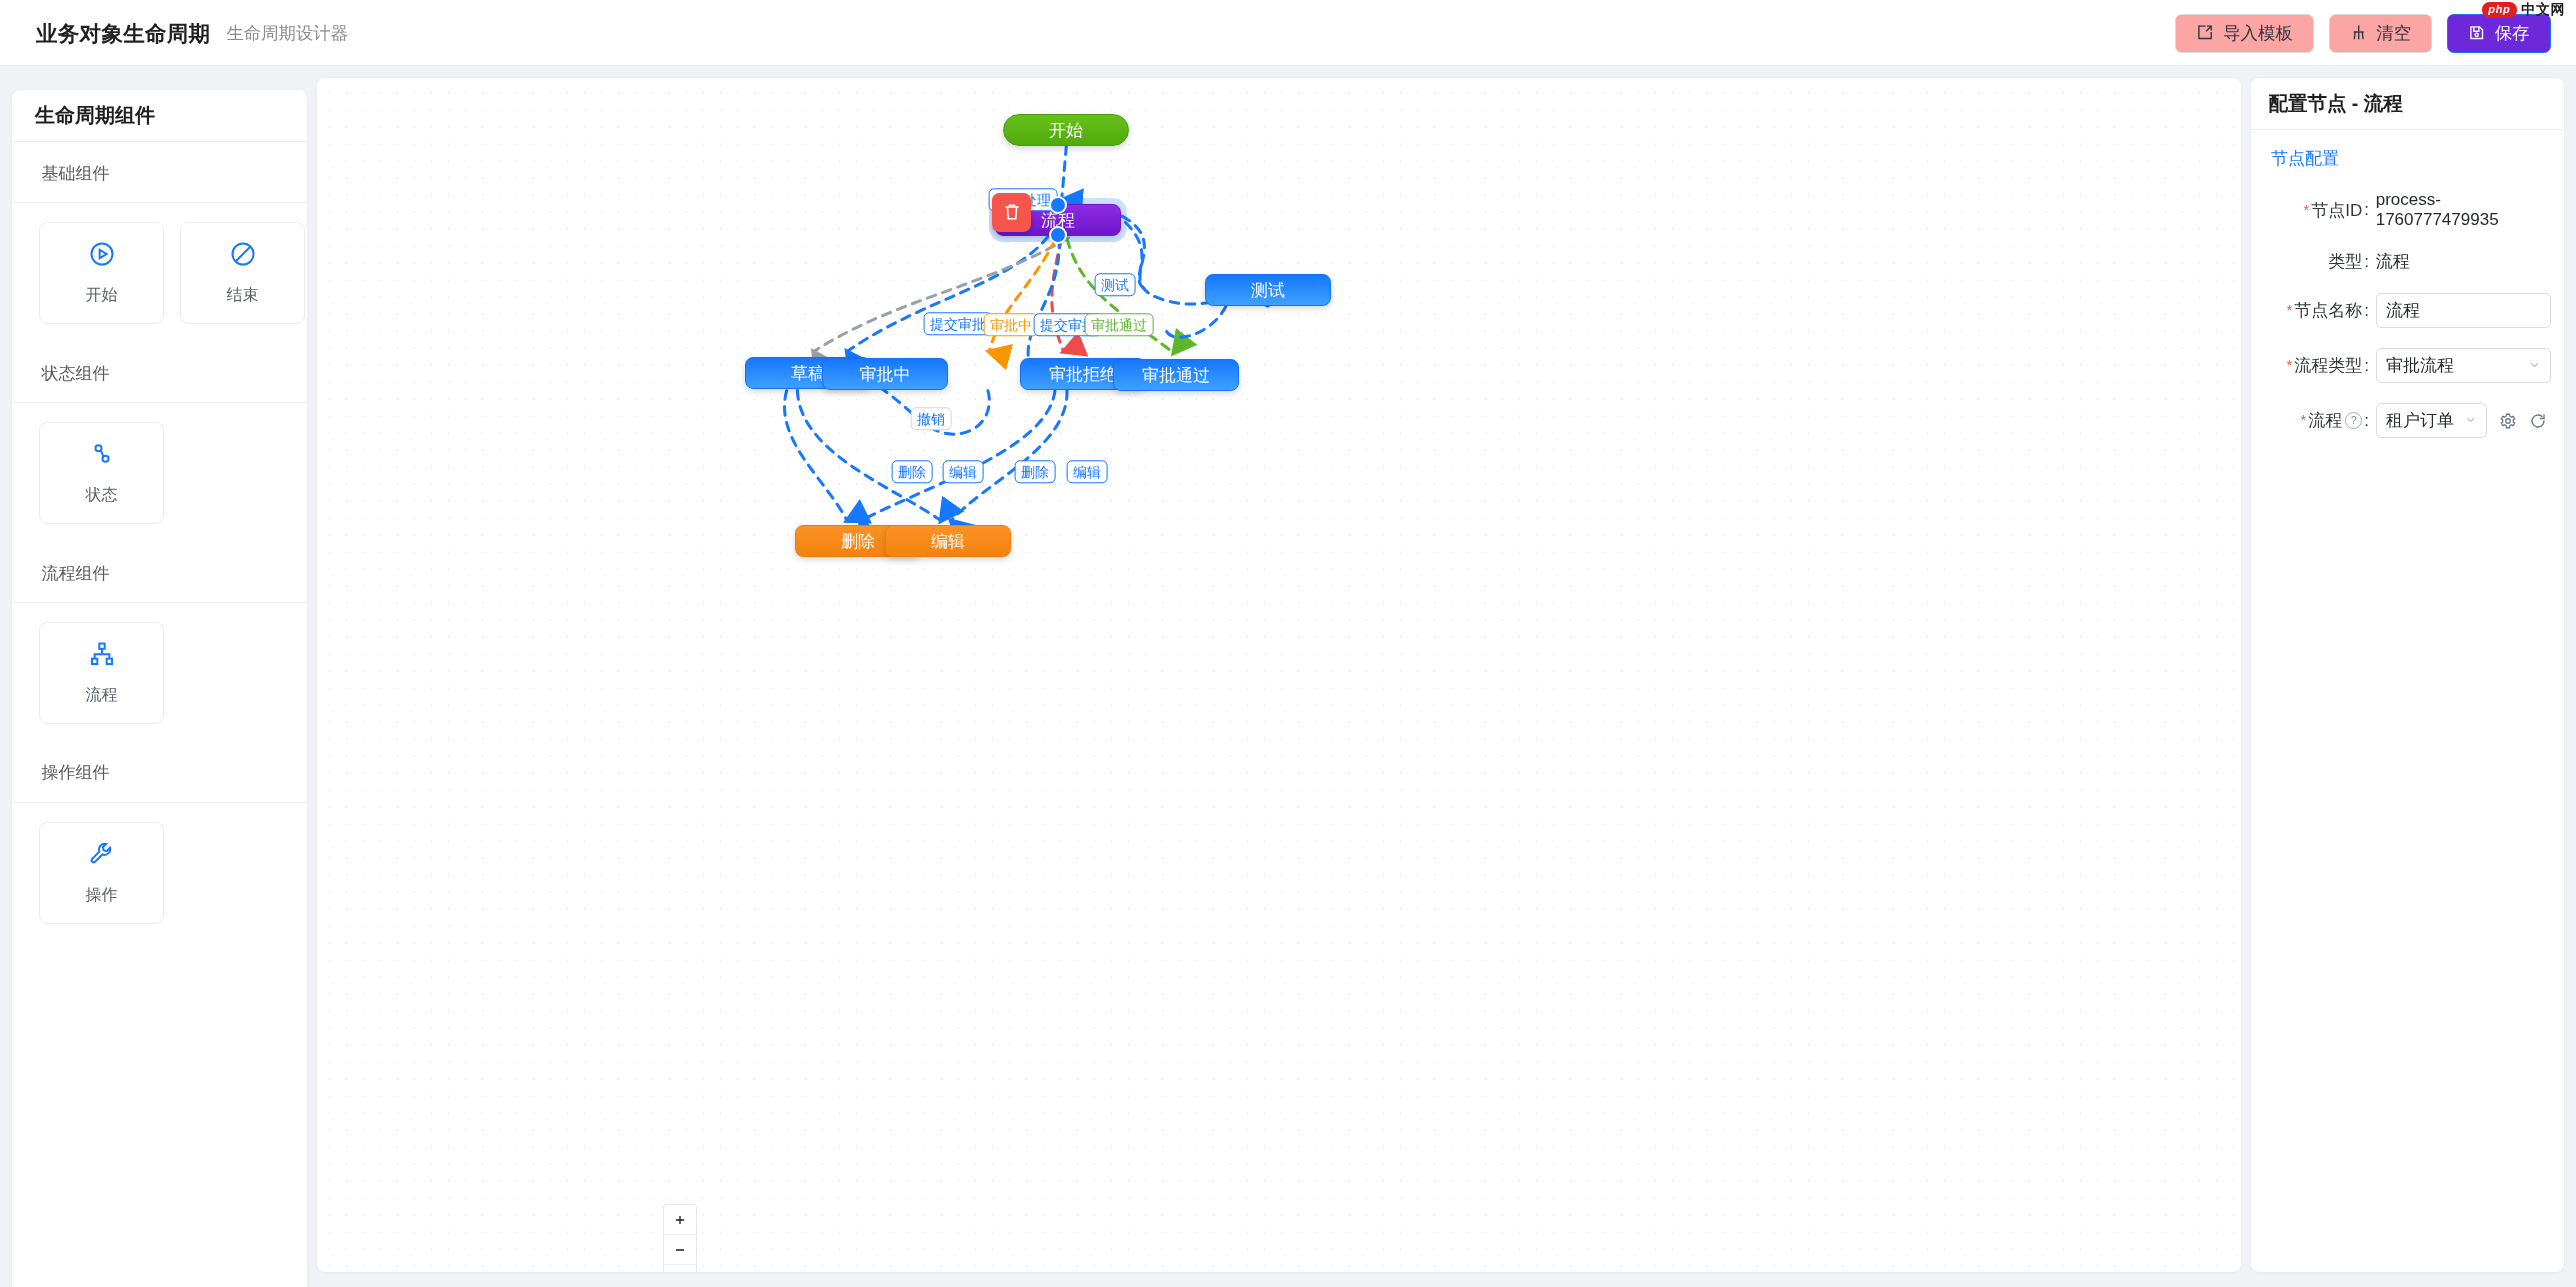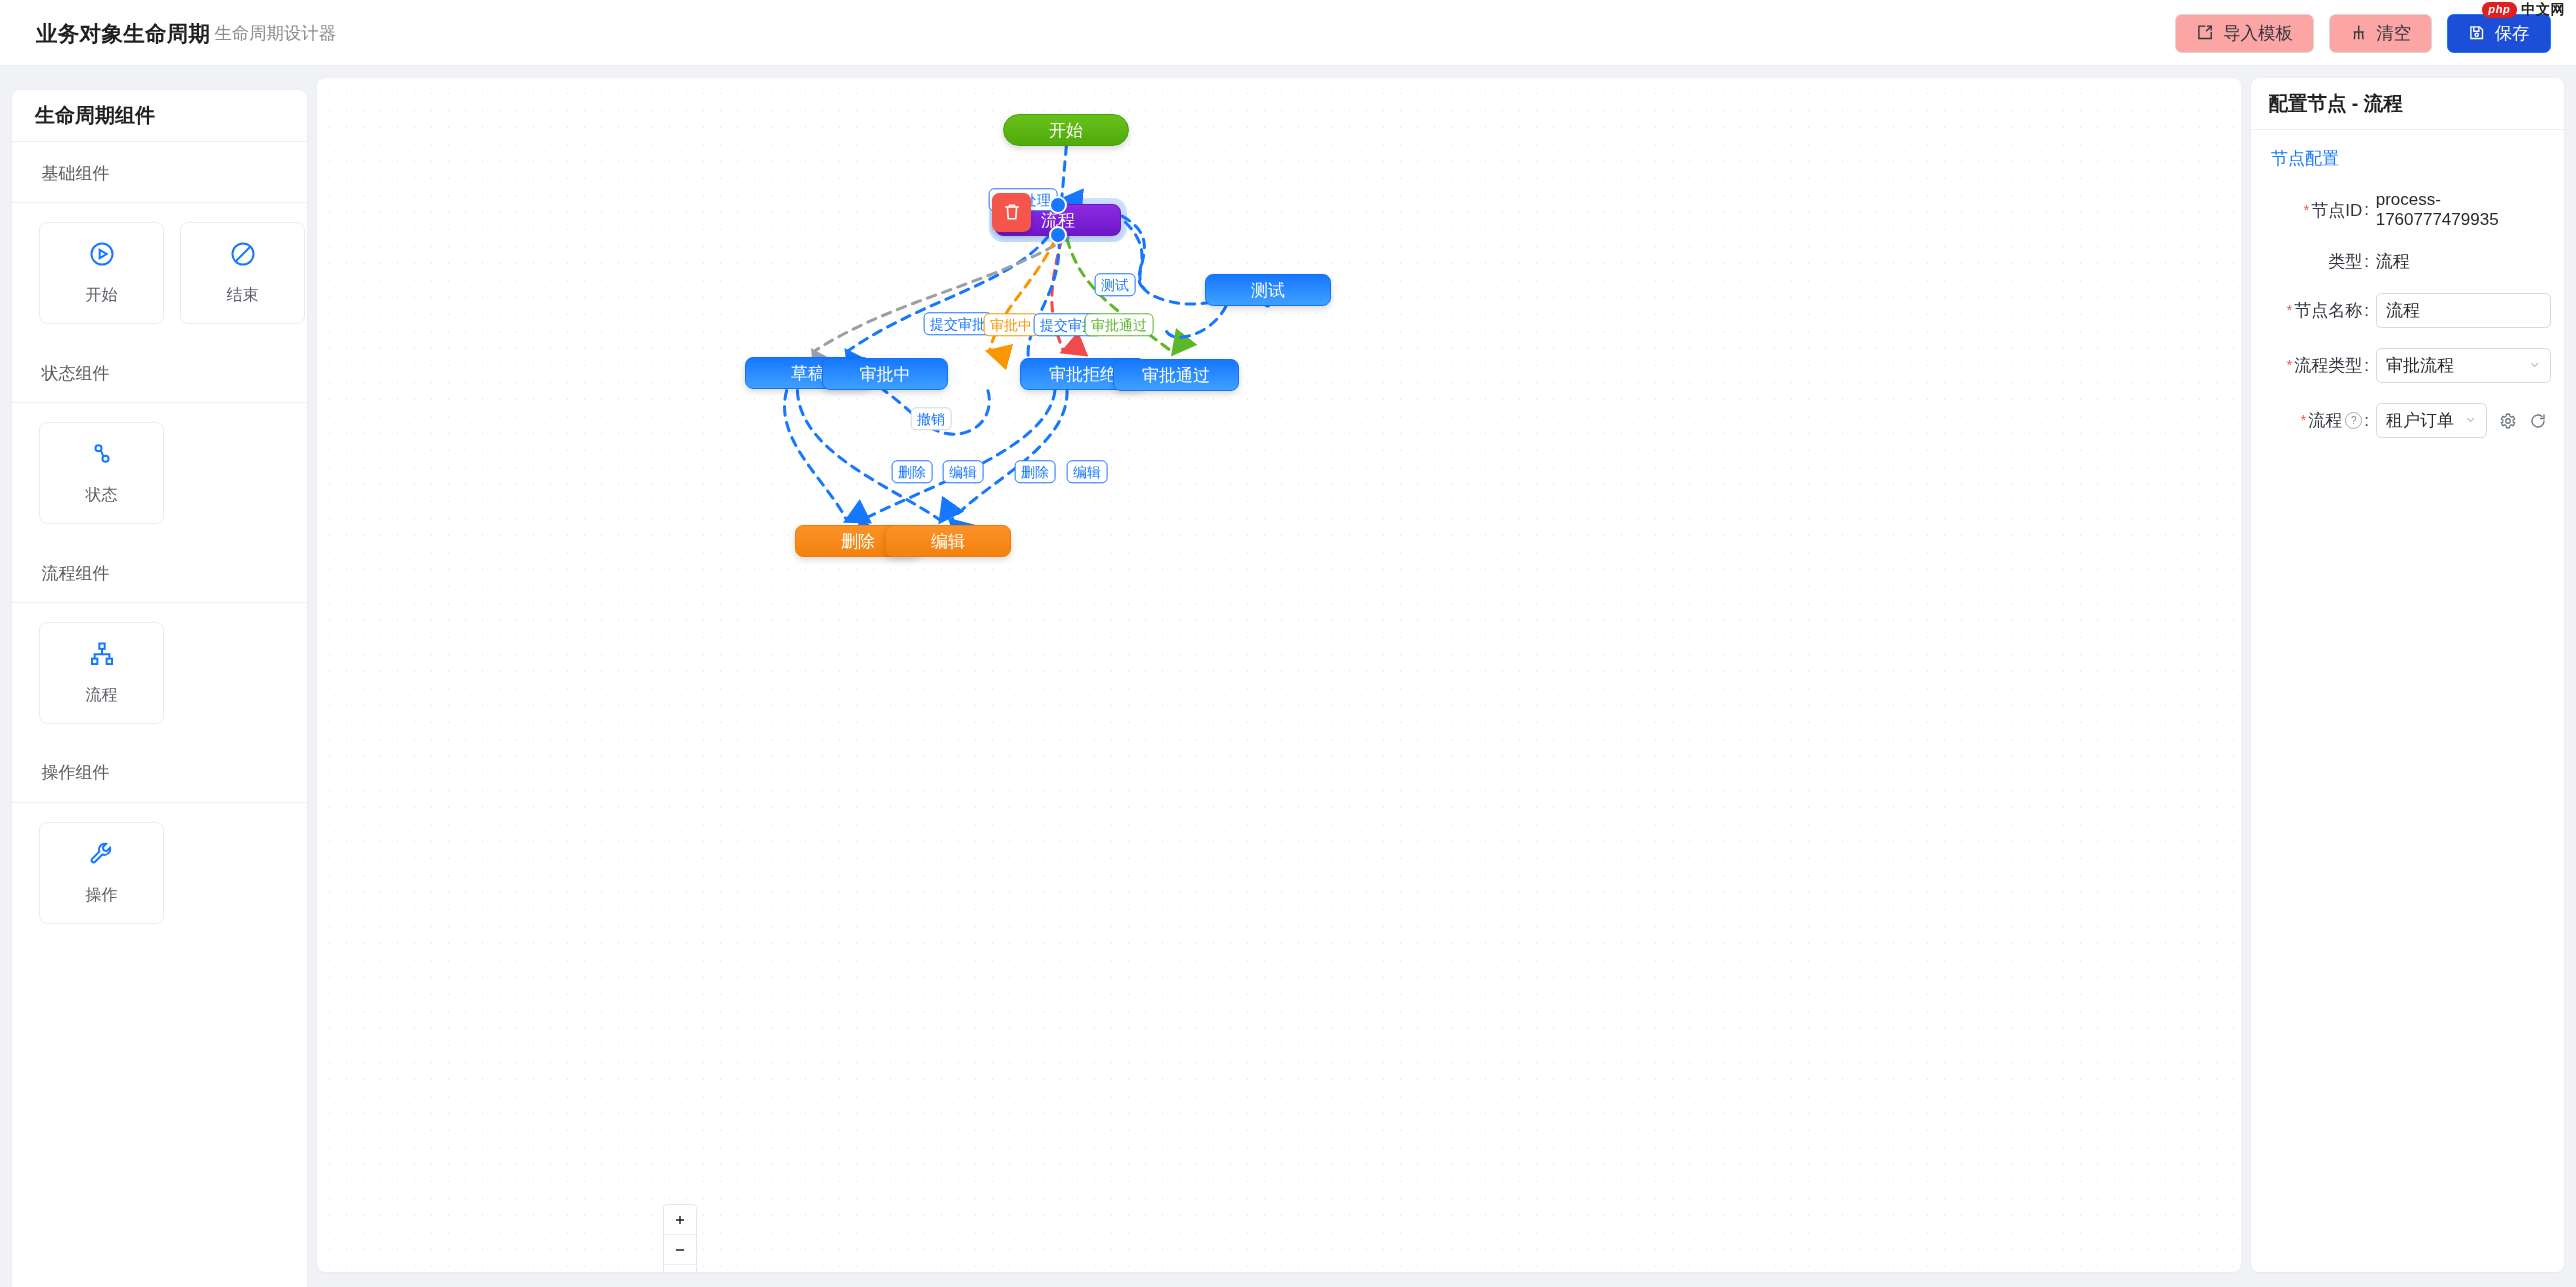--- a/index.html
+++ b/index.html
@@ -8,30 +8,30 @@
     background:#f0f2f5;
     font-family:"Liberation Sans","DejaVu Sans",sans-serif;
     -webkit-font-smoothing:antialiased;
   }
   
   #header{
     position:absolute;left:0;top:0;width:2576px;height:66px;
     background:#ffffff;border-bottom:0.7px solid #e8eaee;
     box-sizing:border-box;
   }
-  #header-left{position:absolute;left:36px;top:0;height:66px;display:flex;align-items:center;gap:4px;}
+  #header-left{position:absolute;left:36px;top:0;height:66px;display:flex;align-items:center;gap:16px;}
   #app-title{font-size:21.5px;font-weight:bold;color:#1f1f1f;letter-spacing:0.3px;}
   #app-subtitle{font-size:17.4px;color:#8c8c8c;}
   #header-actions{position:absolute;right:25.5px;top:0;height:66px;display:flex;align-items:center;gap:14.8px;}
   .hbtn{
     height:39px;display:flex;align-items:center;gap:9.4px;
     padding:0 20px;border-radius:6.7px;font-size:17.4px;box-sizing:border-box;cursor:pointer;
     background:#fca5a5;border:0.7px solid #d9d9d9;color:#30343c;white-space:nowrap;
   }
-  .hbtn.primary{background:#1d4ed8;border-color:#1677ff;color:#fff;}
+  .hbtn.primary{background:#6d28d9;border-color:#1677ff;color:#fff;}
   .hbtn svg{display:block;}
   #watermark{
     position:absolute;right:10.7px;top:1.3px;display:flex;align-items:center;gap:4.7px;
     font-size:14px;font-weight:bold;color:#222;letter-spacing:0.7px;
   }
   #wm-badge{
     background:#e02020;color:#fff;border-radius:7.4px;padding:0.7px 6px 1.3px;
     font-size:11px;font-weight:bold;font-style:italic;line-height:1.25;
   }
   

